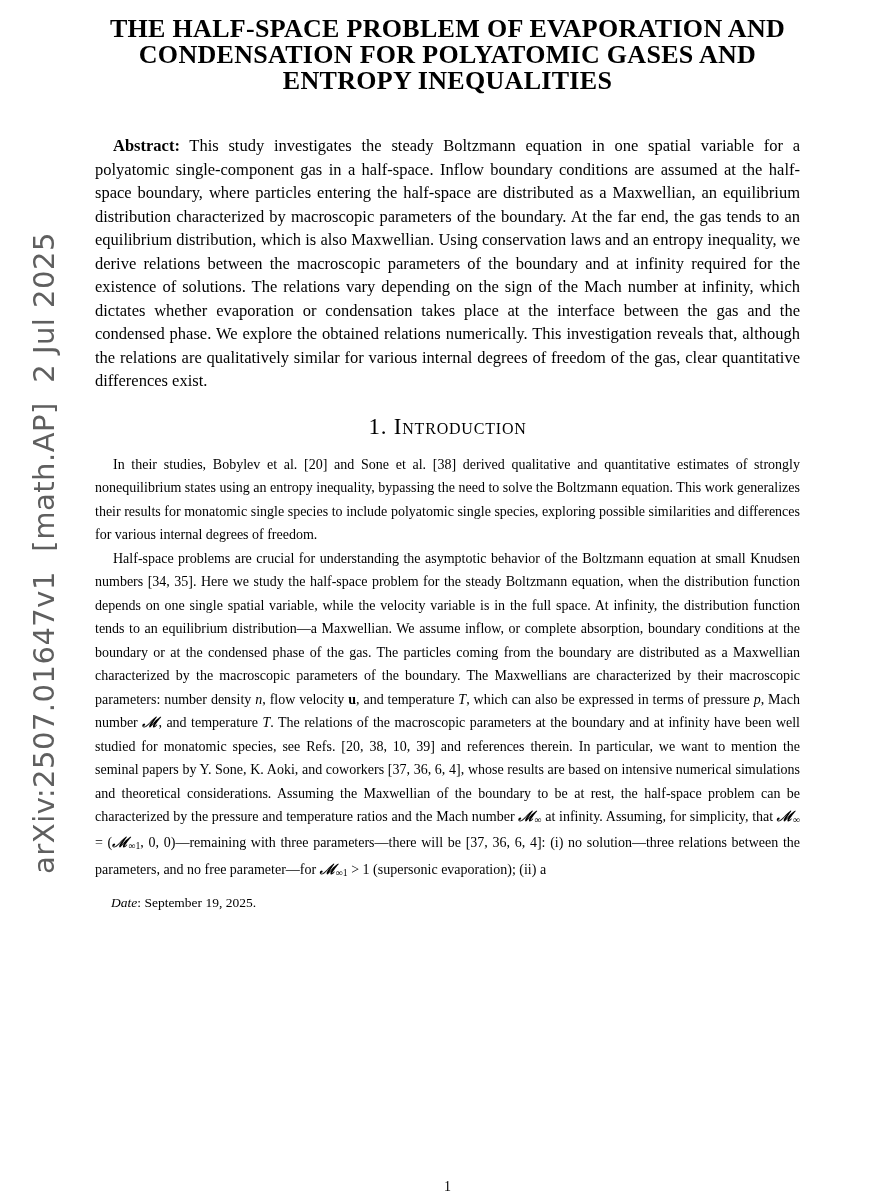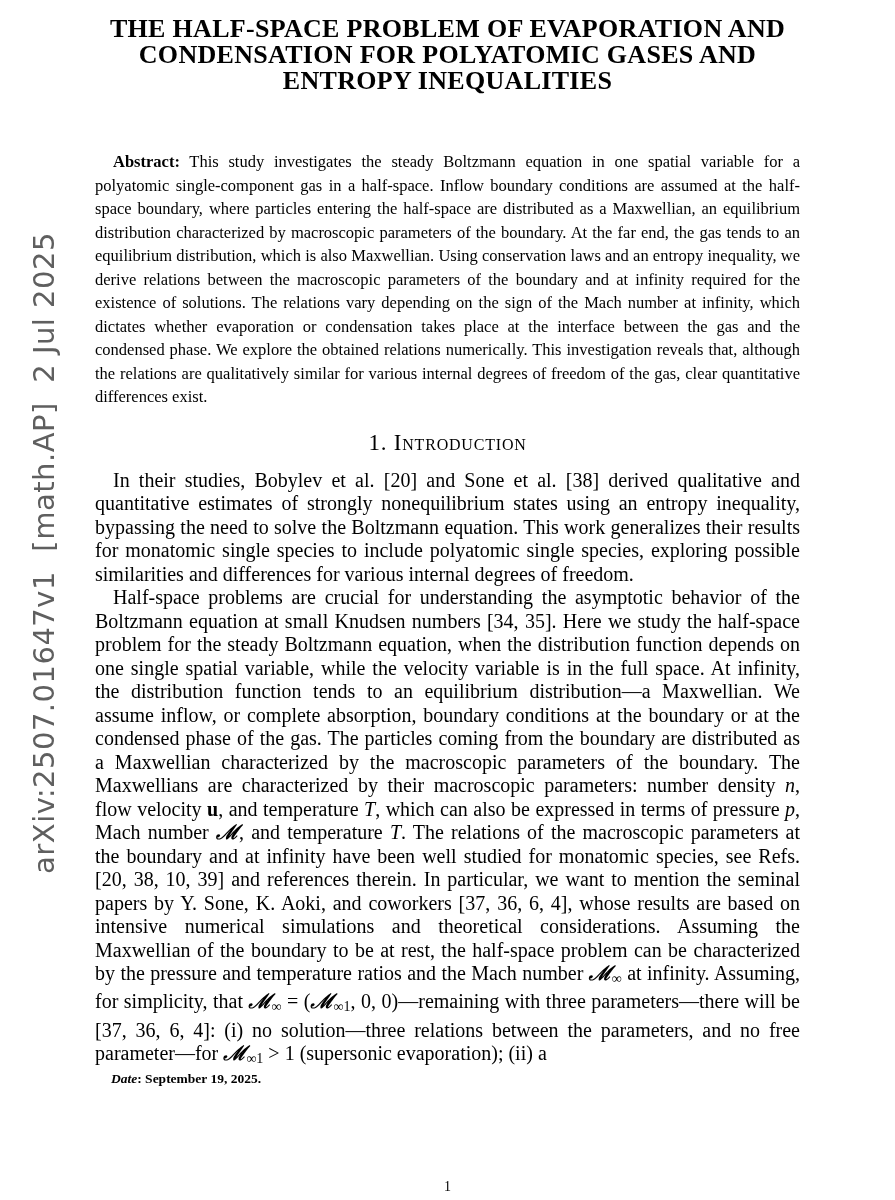--- a/index.html
+++ b/index.html
@@ -42,46 +42,46 @@
     font-weight: bold;
     letter-spacing: 0.3px;
   }
   .authors {
     margin-top: 34px;
     text-align: center;
     font-size: 13.5px;
     letter-spacing: 0.6px;
   }
   .abstract {
-    margin: 56px 0 0;
+    margin: 40px 0 0;
     font-size: 16.5px;
     line-height: 23.5px;
     text-align: justify;
     text-indent: 18px;
   }
   .section-heading {
     margin: 21px 0 13px;
     text-align: center;
     font-size: 23px;
     font-weight: normal;
     font-variant: small-caps;
     letter-spacing: 0.8px;
   }
   .body-para {
     margin: 0;
-    font-size: 20px;
+    font-size: 14px;
     line-height: 23.5px;
     text-align: justify;
     text-indent: 18px;
   }
   .footnotes {
+    margin-top: 10px;
     font-size: 13.5px;
     line-height: 18.5px;
     text-align: justify;
-    font-weight: bold;
   }
   .footnote-line {
     margin: 0;
     text-indent: 16px;
   }
   .page-number {
     position: absolute;
     bottom: 5px;
     left: 0;
     right: 0;

